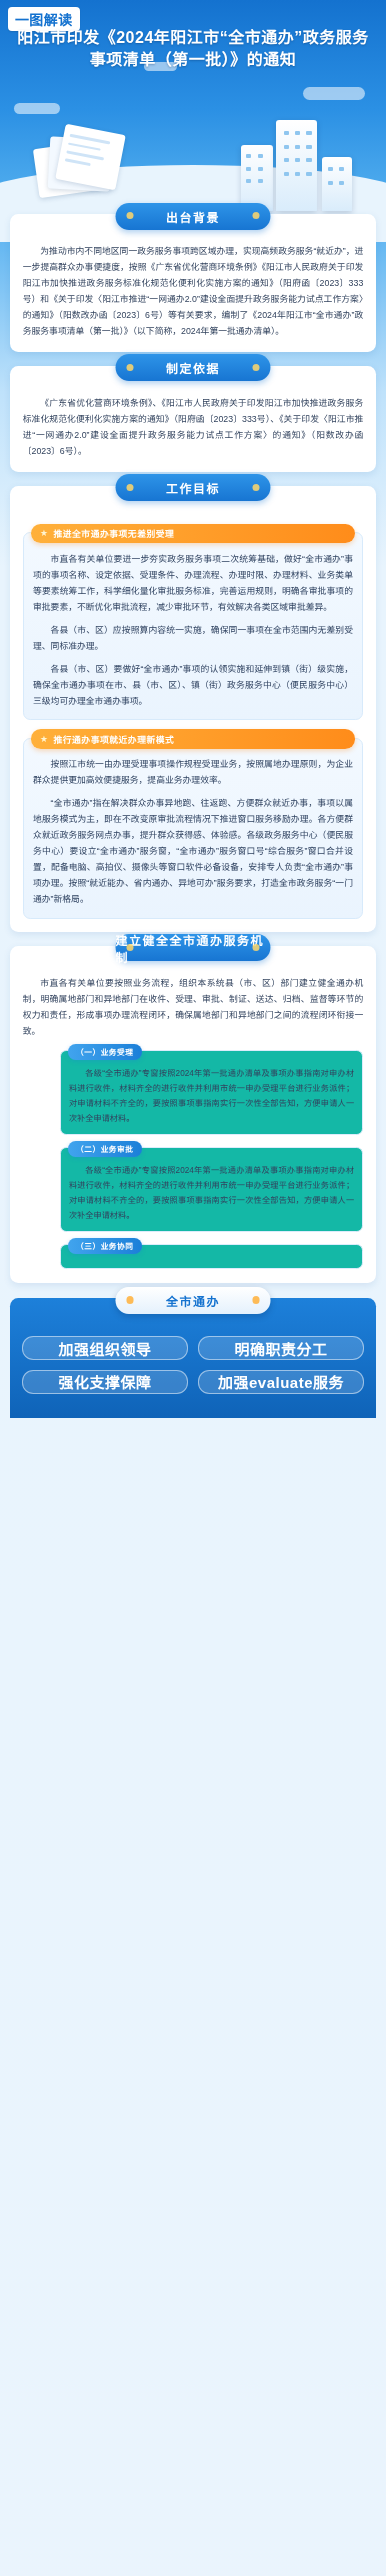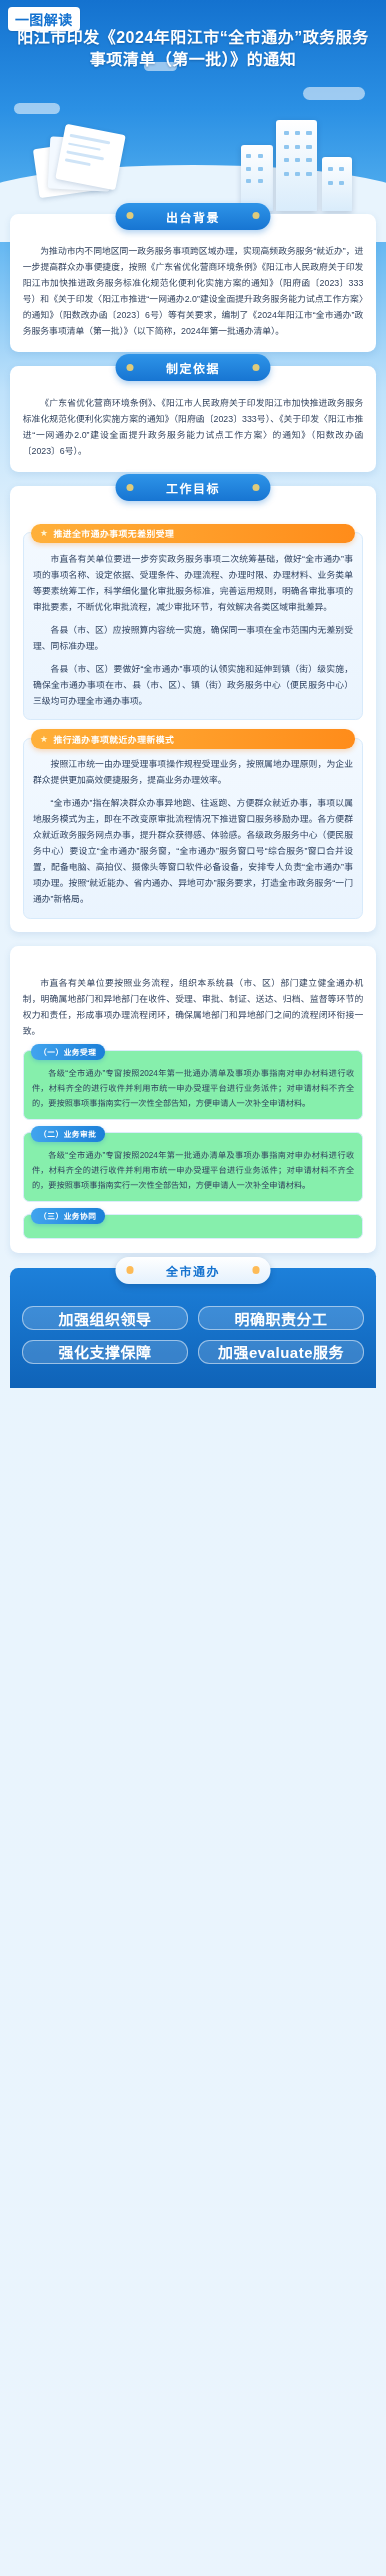--- a/index.html
+++ b/index.html
@@ -145,26 +145,27 @@
     box-shadow: 0 2.1px 5.2px rgba(255,140,26,.3);
   }
   .goal-head .star {
     width: 10.3px; height: 10.3px; margin-right: 4.1px;
     color: #fff4d0; font-size: 8.8px; line-height: 10.3px; text-align:center;
   }
   .goal p.para { color:#2f4260; }
 
   
   .sub {
-    background: #86efac;
+    background: #14b8a6;
     border: 0.5px solid #dcecfb;
     border-radius: 6.2px;
     margin-top: 11.3px;
     padding: 15.5px 8.2px 8.2px;
     position: relative;
+    margin-left: 37px;
   }
   .sub-head {
     position:absolute; top: -7.2px; left: 7.2px;
     background: linear-gradient(90deg,#41a4ee,#1b7fd8);
     color:#fff; font-size:7.7px; font-weight:bold;
     border-radius: 7.7px; padding: 2.6px 8.2px;
     letter-spacing:0.5px;
     box-shadow: 0 1.5px 4.1px rgba(27,127,216,.28);
   }
   .sub p.para { font-size: 8.2px; line-height: 15px; }
@@ -286,20 +287,21 @@
         <div class="goal-head">
           <span class="star">★</span>
           <span>推行通办事项就近办理新模式</span>
         </div>
         <p class="para">按照江市统一由办理受理事项操作规程受理业务，按照属地办理原则，为企业群众提供更加高效便捷服务，提高业务办理效率。</p>
         <p class="para">“全市通办”指在解决群众办事异地跑、往返跑、方便群众就近办事，事项以属地服务模式为主，即在不改变原审批流程情况下推进窗口服务移励办理。各方便群众就近政务服务网点办事，提升群众获得感、体验感。各级政务服务中心（便民服务中心）要设立“全市通办”服务窗，“全市通办”服务窗口号“综合服务”窗口合并设置，配备电脑、高拍仪、摄像头等窗口软件必备设备，安排专人负责“全市通办”事项办理。按照“就近能办、省内通办、异地可办”服务要求，打造全市政务服务“一门通办”新格局。</p>
       </div>
     </div>
 
     <div class="card">
+      <div class="sec-head">建立健全全市通办服务机制</div>
       <p class="para">市直各有关单位要按照业务流程，组织本系统县（市、区）部门建立健全通办机制，明确属地部门和异地部门在收件、受理、审批、制证、送达、归档、监督等环节的权力和责任，形成事项办理流程闭环，确保属地部门和异地部门之间的流程闭环衔接一致。</p>
 
       <div class="sub">
         <div class="sub-head">（一）业务受理</div>
         <p class="para">各级“全市通办”专窗按照2024年第一批通办清单及事项办事指南对申办材料进行收件，材料齐全的进行收件并利用市统一申办受理平台进行业务派件；对申请材料不齐全的，要按照事项事指南实行一次性全部告知，方便申请人一次补全申请材料。</p>
       </div>
 
       <div class="sub">
         <div class="sub-head">（二）业务审批</div>
         <p class="para">各级“全市通办”专窗按照2024年第一批通办清单及事项办事指南对申办材料进行收件，材料齐全的进行收件并利用市统一申办受理平台进行业务派件；对申请材料不齐全的，要按照事项事指南实行一次性全部告知，方便申请人一次补全申请材料。</p>

